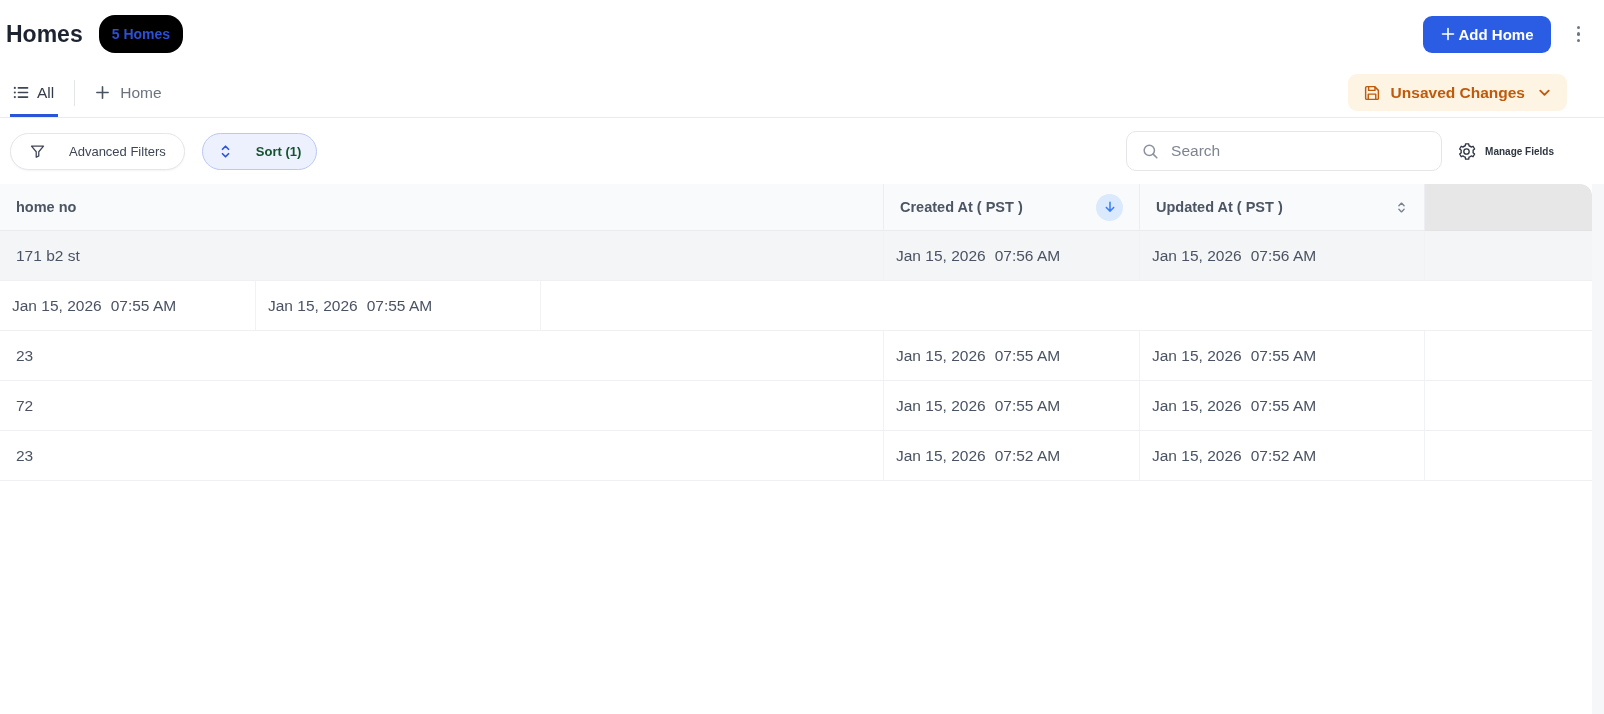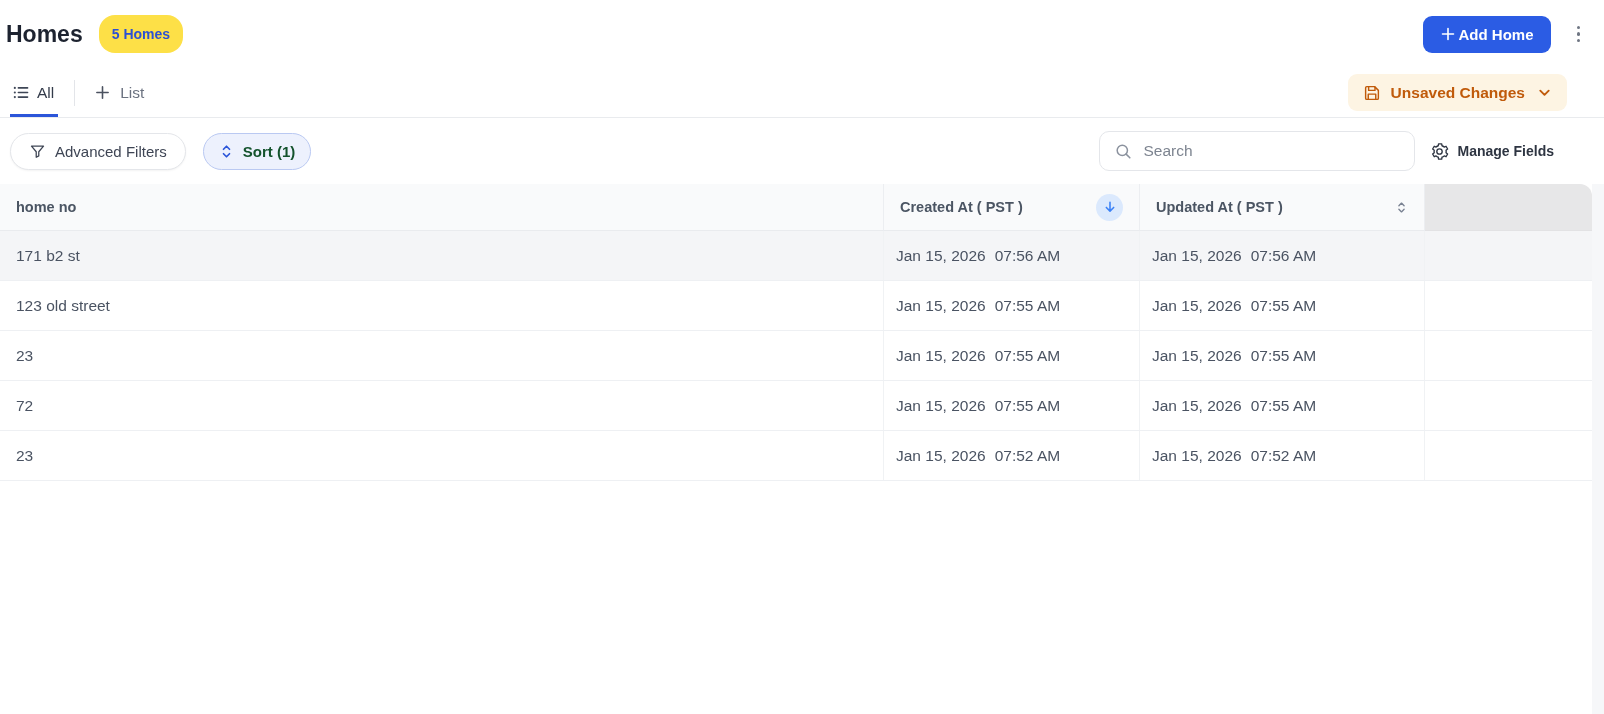--- a/index.html
+++ b/index.html
@@ -2,21 +2,21 @@
 <html><head>
 <meta charset="utf-8">
 <style>
   * { margin:0; padding:0; box-sizing:border-box; }
   html,body { width:1604px; height:714px; background:#ffffff; overflow:hidden;
     font-family:"Liberation Sans","DejaVu Sans",sans-serif; color:#4a5362; }
 
   
   .top { display:flex; align-items:center; height:68px; padding:0 20px 0 6px; }
   .page-title { font-size:23px; font-weight:700; color:#1d2330; }
-  .count-badge { margin-left:16px; background:#fde047; color:#2b50d4; font-size:14px;
+  .count-badge { margin-left:16px; background:#000000; color:#2b50d4; font-size:14px;
     font-weight:600; padding:11px 13px; border-radius:16px; }
   .add-btn { margin-left:auto; display:flex; align-items:center; gap:3px; background:#2b5ce4;
     color:#fff; font-size:15px; font-weight:600; padding:0 17px; height:37px; border:none;
     border-radius:9px; cursor:pointer; font-family:inherit; }
   .kebab { margin-left:22px; display:flex; flex-direction:column; gap:3px; align-items:center;
     padding:5px 4px; cursor:pointer; }
   .kebab i { width:3.5px; height:3.5px; border-radius:50%; background:#6f7683; }
 
   
   .tabbar { display:flex; align-items:center; height:50px; border-bottom:1px solid #e9ebee;
@@ -24,33 +24,33 @@
   .tab { display:flex; align-items:center; gap:8px; height:100%; cursor:pointer; font-size:15.5px; }
   .tab.active { border-bottom:3px solid #2b55d9; padding:3px 4px 0 2px; color:#333b4a; font-weight:400; }
   .tab.inactive { color:#6b7280; gap:10px; padding:0 4px; }
   .tab-divider { width:1px; height:26px; background:#e3e5e9; margin:0 16px; }
   .unsaved { margin-left:auto; display:flex; align-items:center; gap:10px; background:#fdf4e3;
     color:#c05a0a; font-weight:700; font-size:15.5px; padding:12px 15px; height:37px;
     border-radius:9px; cursor:pointer; }
 
   
   .toolbar { display:flex; align-items:center; height:66px; padding:0 50px 0 10px; }
-  .pill { display:flex; align-items:center; gap:9px; height:37px; border-radius:19px;
-    font-size:15px; cursor:pointer; }
+  .pill { display:flex; align-items:center; gap:23px; height:37px; border-radius:19px;
+    font-size:13px; cursor:pointer; }
   .filters-pill { background:#fff; border:1px solid #e4e6ea; padding:0 18px; color:#3e4554;
     font-weight:500; box-shadow:0 1px 2px rgba(0,0,0,.05); margin-right:17px; }
   .sort-pill { background:#edf1fd; border:1px solid #bac9f2; padding:0 15px; color:#14532d;
     font-weight:600; }
   .search-box { margin-left:auto; display:flex; align-items:center; gap:11px; width:316px;
     height:40px; border:1px solid #e4e6ea; border-radius:10px; padding:12px 14px; background:#fff; }
   .search-box input { border:none; outline:none; font-size:15.5px; width:100%;
     font-family:inherit; background:transparent; color:#374151; }
   .search-box input::placeholder { color:#7d8490; }
   .manage { display:flex; align-items:center; gap:9px; margin-left:15px; color:#2e3542;
-    font-weight:600; font-size:14px; cursor:pointer; white-space:nowrap; }
+    font-weight:600; font-size:10px; cursor:pointer; white-space:nowrap; }
 
   
   .grid { position:relative; }
   .thead { display:flex; height:47px; }
   .th { background:#f9fafb; border-bottom:1px solid #e9ebee; border-right:1px solid #eceef1;
     display:flex; align-items:center; padding:0 16px; font-size:14.5px; font-weight:700;
     color:#4b5563; cursor:pointer; }
   .c1 { width:884px; flex:none; }
   .c2 { width:256px; flex:none; }
   .c3 { width:285px; flex:none; }
@@ -103,21 +103,21 @@
     </span>
     <span>All</span>
   </div>
   <div class="tab-divider"></div>
   <div class="tab inactive">
     <span style="display:flex;">
       <svg width="15" height="15" viewBox="0 0 16 16">
           <path d="M8 2v12M2 8h12" fill="none" stroke="#4b5260" stroke-width="1.7" stroke-linecap="round"></path>
         </svg>
     </span>
-    <span>List</span>
+    <span>Home</span>
   </div>
   <div class="unsaved">
     <span style="display:flex;">
       <svg width="18" height="18" viewBox="0 0 24 24">
           <path d="M5 3.5h10.5L20.5 8.5V19a1.5 1.5 0 0 1-1.5 1.5H5A1.5 1.5 0 0 1 3.5 19V5A1.5 1.5 0 0 1 5 3.5z" fill="none" stroke="#c05a0a" stroke-width="1.9" stroke-linejoin="round"></path>
           <path d="M7.5 3.8v4.7h8.5V3.8M7 20.2v-6.7h10v6.7" fill="none" stroke="#c05a0a" stroke-width="1.9" stroke-linejoin="round"></path>
         </svg>
     </span>
     <span>Unsaved Changes</span>
     <span style="display:flex;margin-left:2px;">
@@ -196,23 +196,20 @@
       <span>Jan 15, 2026</span>
       <span>07:56 AM</span>
     </div>
     <div class="td c3 date">
       <span>Jan 15, 2026</span>
       <span>07:56 AM</span>
     </div>
   </div>
 
   <div class="trow">
-    <div class="td c1">
-      <span>123 old street</span>
-    </div>
     <div class="td c2 date">
       <span>Jan 15, 2026</span>
       <span>07:55 AM</span>
     </div>
     <div class="td c3 date">
       <span>Jan 15, 2026</span>
       <span>07:55 AM</span>
     </div>
   </div>
 

